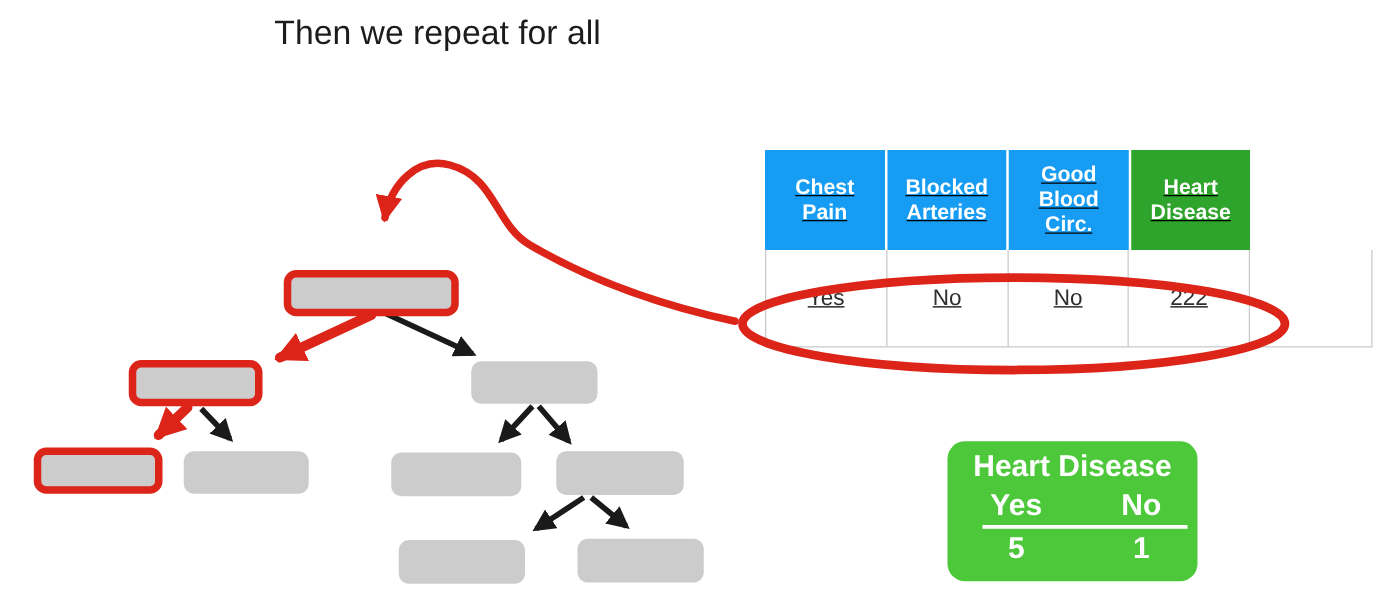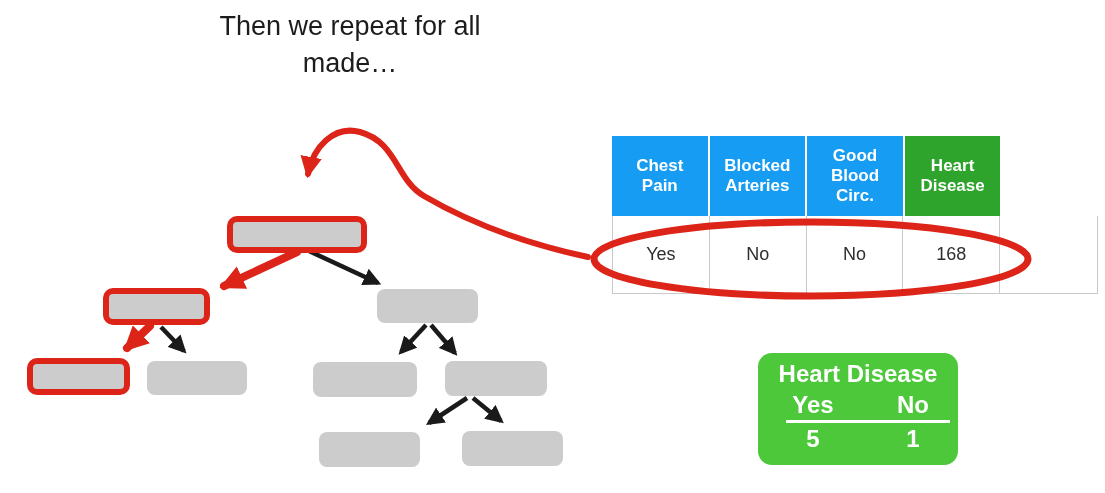--- a/index.html
+++ b/index.html
@@ -12,21 +12,21 @@
   html,body{margin:0;padding:0;background:#fff;}
   body{width:1105px;height:493px;position:relative;overflow:hidden;
        font-family:"Liberation Sans","DejaVu Sans",sans-serif;}
   .stage{position:absolute;inset:0;width:1105px;height:493px;background:#fff;border-radius:15px;}
 
   
   .title{position:absolute;left:173px;top:8px;width:354px;text-align:center;
          font-size:27px;line-height:37px;color:#1c1c1c;z-index:2;}
 
   
-  .dtable{position:absolute;left:612px;top:136px;width:486px;z-index:1;}
+  .dtable{position:absolute;left:612px;top:120px;width:486px;z-index:1;text-decoration:underline;}
   .thead{display:grid;grid-template-columns:repeat(5,1fr);gap:2px;}
   .th{height:80px;display:flex;align-items:center;justify-content:center;
       text-align:center;color:#fff;font-weight:bold;font-size:17px;line-height:1.18;
       padding:0 8px;box-sizing:border-box;background:var(--blue);}
   .th.green{background:var(--green_dark);}
   .trow{display:grid;grid-template-columns:repeat(5,1fr);height:78px;
         border:1px solid #c9c9c9;border-top:none;box-sizing:border-box;background:#fff;}
   .td{display:flex;align-items:center;justify-content:center;font-size:18px;
       color:#2e2e2e;border-right:1px solid #c9c9c9;box-sizing:border-box;}
   .td:last-child{border-right:none;}
@@ -50,35 +50,34 @@
   .mk-r{fill:var(--red);}
   .node{fill:#ccc;}
 </style>
 </head>
 <body>
 
 <div class="stage">
 
   <div class="title">
     <div>Then we repeat for all</div>
-    <div>made…</div>
   </div>
 
   <div class="dtable">
     <div class="thead">
       <div class="th">Chest Pain</div>
       <div class="th">Blocked Arteries</div>
       <div class="th">Good Blood Circ.</div>
       <div class="th green">Heart Disease</div>
     </div>
     <div class="trow">
       <div class="td">Yes</div>
       <div class="td">No</div>
       <div class="td">No</div>
-      <div class="td">168</div>
+      <div class="td">222</div>
       <div class="td"></div>
     </div>
   </div>
 
   <div class="summary">
     <div class="s-title">Heart Disease</div>
     <div class="s-grid">
       <div class="s-cell">Yes</div>
       <div class="s-cell">No</div>
       <div class="s-rule"></div>

